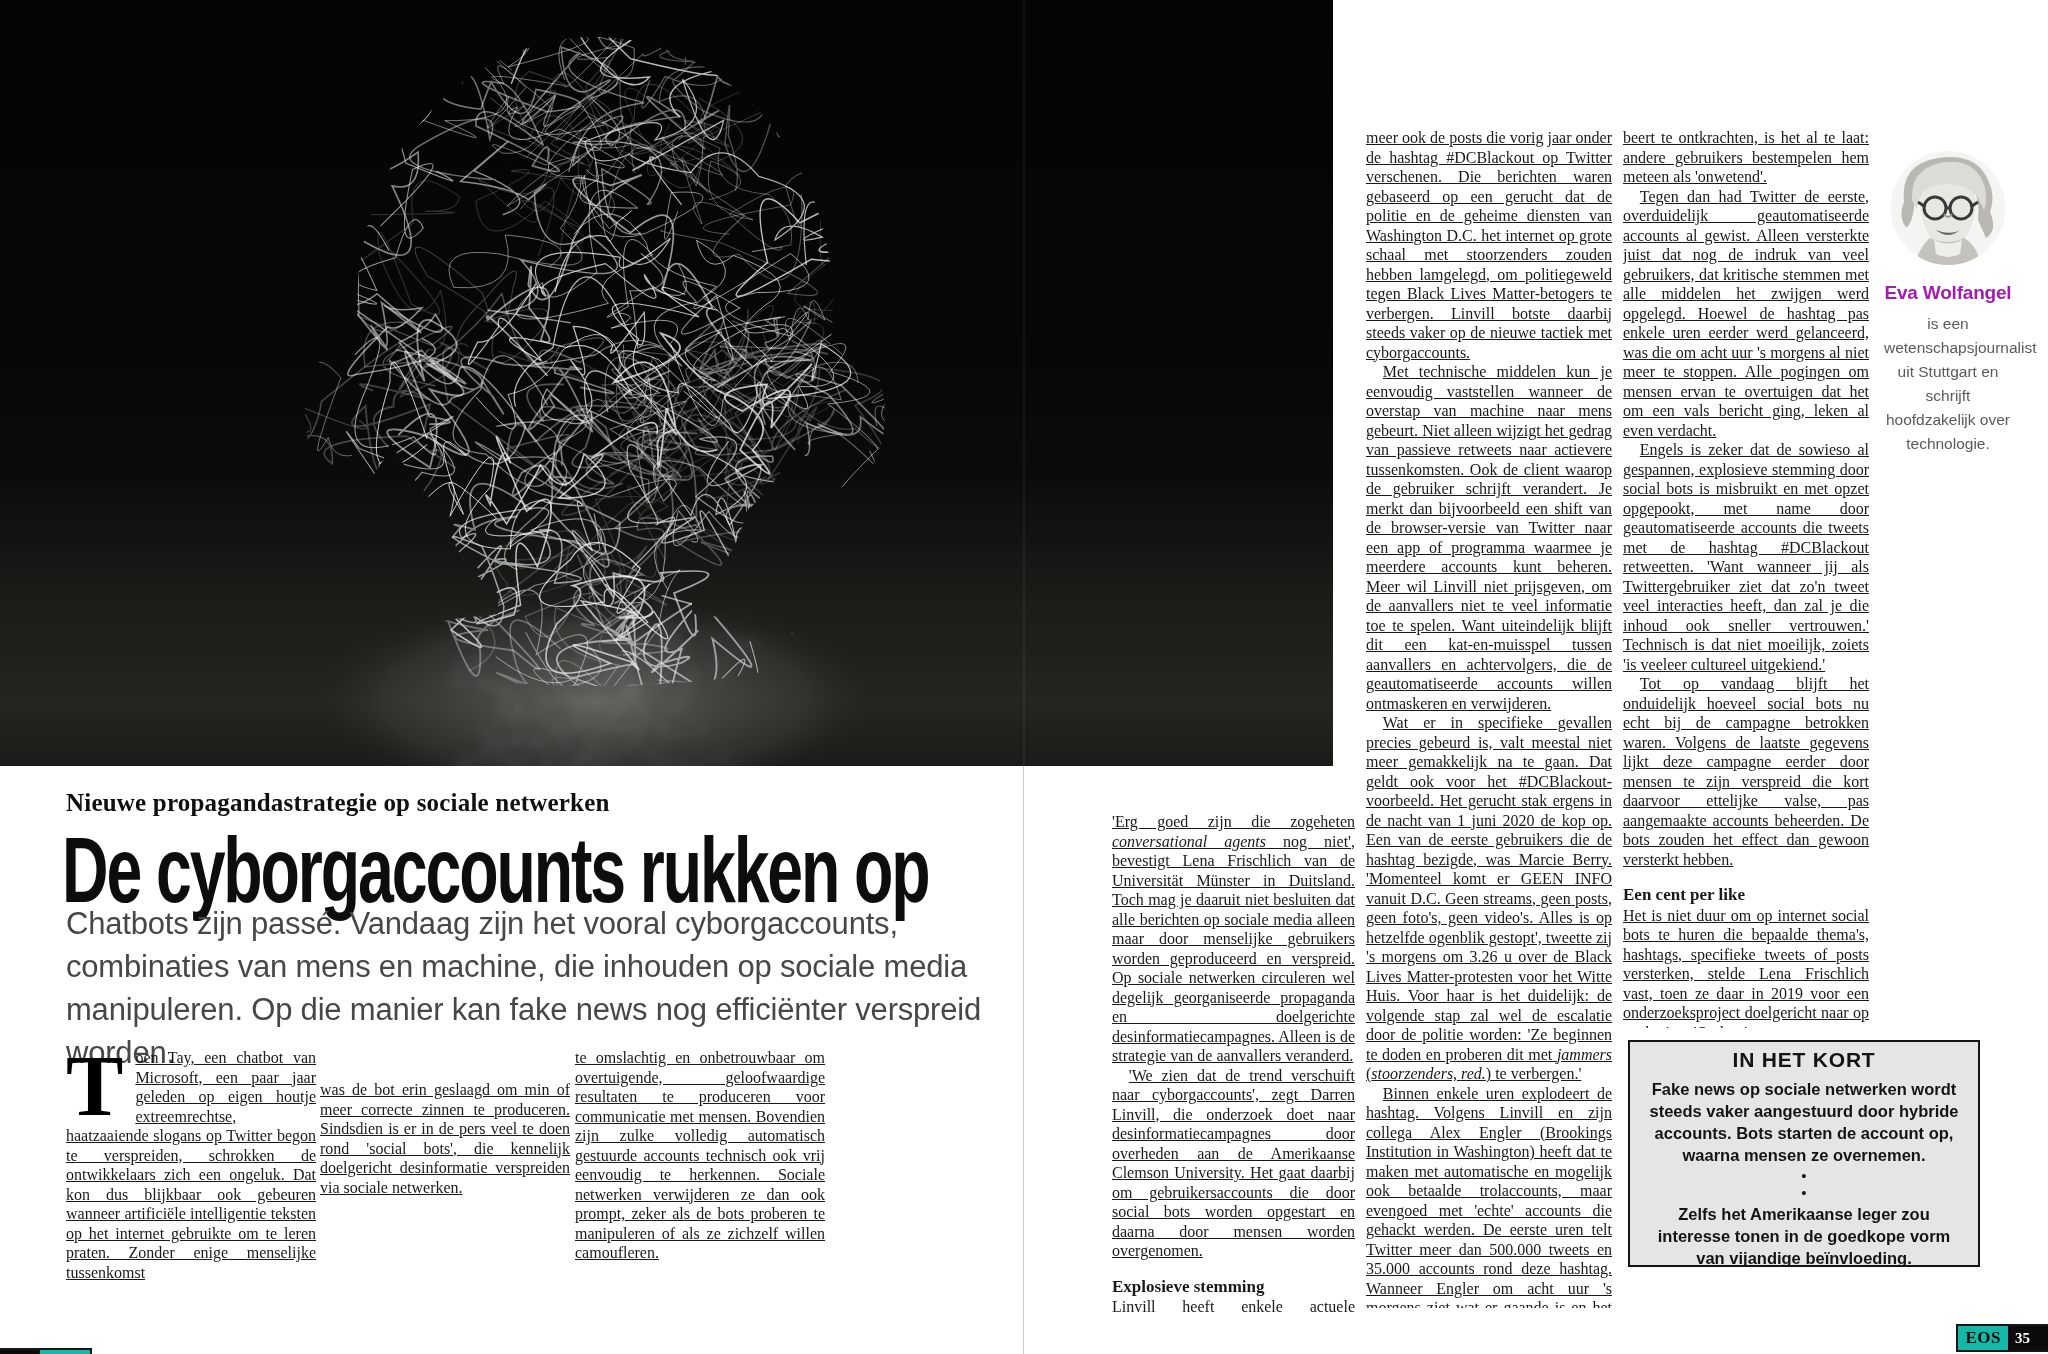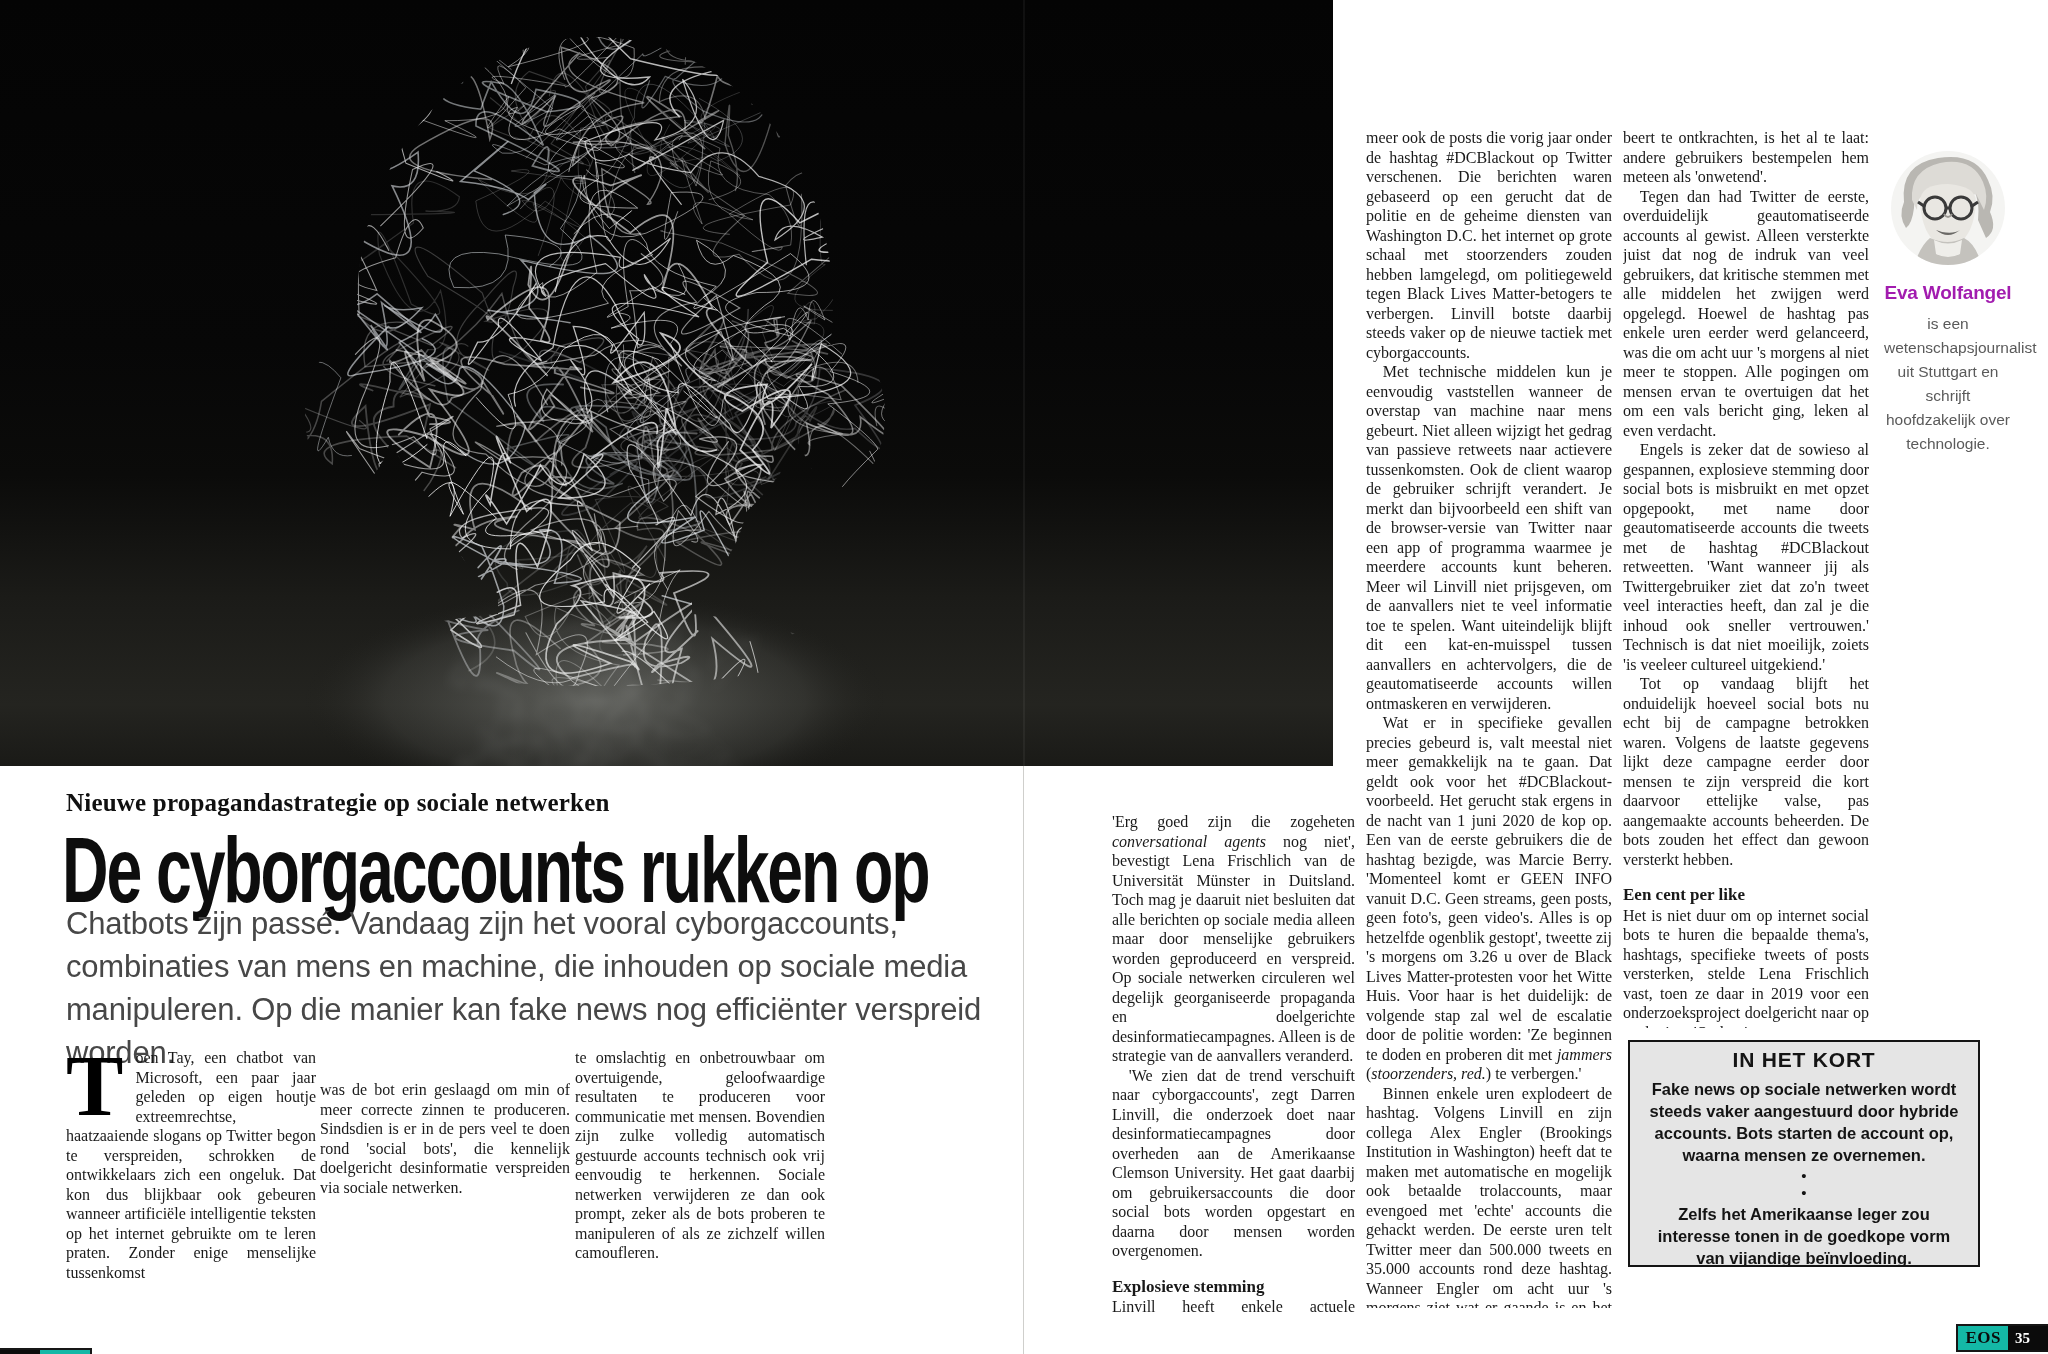--- a/index.html
+++ b/index.html
@@ -21,21 +21,21 @@
   .headline{position:absolute;left:62px;top:818px;font-family:"Liberation Sans","DejaVu Sans",sans-serif;
             font-weight:700;font-size:92px;letter-spacing:-3px;color:#0d0d0d;white-space:nowrap;
             transform:scaleX(.70);transform-origin:left top;}
   .standfirst{position:absolute;left:66px;top:902px;width:930px;
               font-family:"Liberation Sans","DejaVu Sans",sans-serif;font-size:31px;line-height:43px;
               color:#474747;letter-spacing:-.2px;}
 
   
   .col{position:absolute;text-align:justify;font-size:16px;line-height:19.5px;color:#191919;
        overflow:hidden;hyphens:auto;-webkit-hyphens:auto;}
-  .col p{margin:0;}
+  .col p{margin:0;text-decoration:underline;}
   .col p + p{text-indent:1.05em;}
   .col h3{margin:16px 0 1px;font-family:"Liberation Serif",serif;font-weight:700;font-size:17px;text-indent:0;}
   .col h3 + p{text-indent:0;}
   #col-a{left:66px; top:1048px;width:250px;height:290px;}
   #col-b{left:320px;top:1080px;width:250px;height:290px;}
   #col-c{left:575px;top:1048px;width:250px;height:290px;}
   #col-d{left:1112px;top:812px;width:243px;height:500px;}
   #col-e{left:1366px;top:128px;width:246px;height:1180px;}
   #col-f{left:1623px;top:128px;width:246px;height:900px;}
   .has-dropcap p:first-of-type::first-letter{

